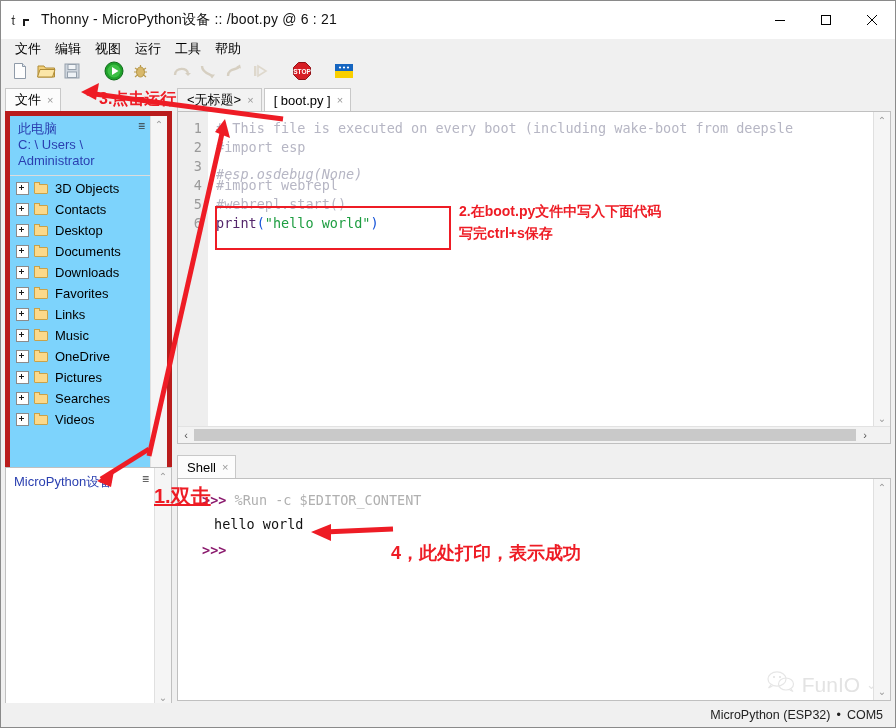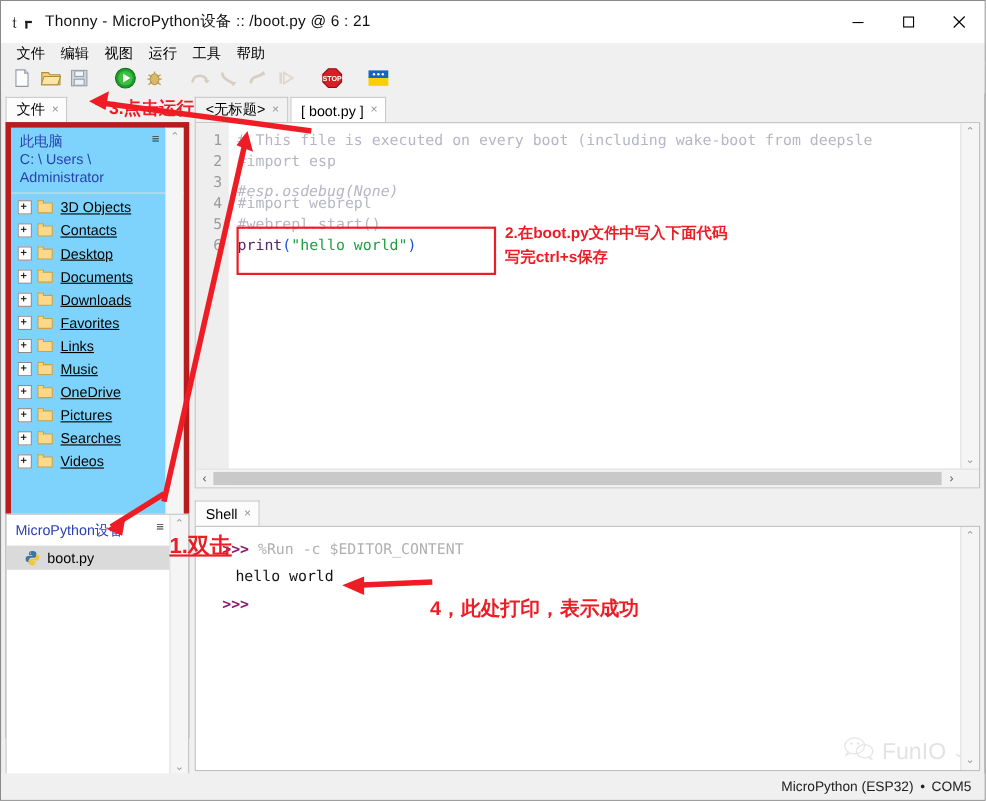--- a/index.html
+++ b/index.html
@@ -33,21 +33,21 @@
   .leftpanel{position:absolute;left:4px;top:85px;width:167px;bottom:56px;}
   .tabstrip{height:25px;display:flex;align-items:flex-end;}
   .tab{height:23px;padding:0 7px 0 9px;background:#fcfcfc;border:1px solid #c8c8c8;border-bottom:none;
     display:flex;align-items:center;font-size:13px;color:#000;box-sizing:border-box;}
   .tab .x{margin-left:6px;color:#9a9a9a;font-size:11px;}
   .filebox{position:absolute;left:0;right:0;top:25px;bottom:0;background:#7dd3fc;border:5px solid #b91c1c;
     box-sizing:border-box;overflow:hidden;}
   .pathhdr{padding:5px 6px 4px 8px;color:#2a3fb0;font-size:13px;line-height:16px;position:relative;}
   .pathhdr .burger{position:absolute;right:22px;top:4px;color:#333;font-size:12px;line-height:12px;}
   .hr{height:1px;background:#dcdcdc;margin:2px 0 0 0;}
-  .tree{padding:2px 0 0 0;text-decoration:underline;}
+  .tree{padding:2px 0 0 0;}
   .trow{height:21px;display:flex;align-items:center;padding-left:6px;font-size:13px;white-space:nowrap;}
   .exp{width:11px;height:11px;border:1px solid #8b8b8b;background:#fff;margin-right:5px;
     position:relative;flex:none;}
   .exp:before{content:"";position:absolute;left:2px;top:4px;width:5px;height:1px;background:#1b1b1b;}
   .exp:after{content:"";position:absolute;left:4px;top:2px;width:1px;height:5px;background:#1b1b1b;}
   .folder{width:15px;height:13px;margin-right:6px;position:relative;flex:none;}
   .folder:before{content:"";position:absolute;left:0;top:2px;width:14px;height:10px;background:#fcd98a;
     border:1px solid #c8a24a;border-radius:0 1px 1px 1px;box-sizing:border-box;}
   .folder:after{content:"";position:absolute;left:0;top:0;width:6px;height:3px;background:#fcd98a;
     border:1px solid #c8a24a;border-bottom:none;box-sizing:border-box;}
@@ -307,35 +307,20 @@
         <div class="vs-arrow vs-dn">⌄</div>
       </div>
     </div>
   </div>
 
   <div class="devpanel">
     <div class="devhdr">
       <span>MicroPython设备</span>
       <span class="burger">≡</span>
     </div>
-    <div class="devrow">
-      <span class="pyicon">
-        <svg width="15" height="15" viewBox="0 0 15 15">
-          <path d="M7.3,1 C4.8,1 4.4,2.2 4.4,3.3 v1.5 h3 v0.6 h-4 C2.2,5.4 1.3,6.2 1.3,8.2
-                   c0,1.9 0.8,2.7 2,2.7 h1 v-1.6 c0,-1.2 1,-2.2 2.2,-2.2 h2.8 c1,0 1.8,-0.8 1.8,-1.8
-                   V3.3 C11.1,2.2 10.3,1 7.3,1 z M5.7,2.2 c0.3,0 0.6,0.3 0.6,0.6 c0,0.3 -0.3,0.6 -0.6,0.6
-                   c-0.3,0 -0.6,-0.3 -0.6,-0.6 C5.1,2.5 5.4,2.2 5.7,2.2 z" fill="#3a74a6"></path>
-          <path d="M7.7,14 c2.5,0 2.9,-1.2 2.9,-2.3 v-1.5 h-3 v-0.6 h4 c1.2,0 2.1,-0.8 2.1,-2.8
-                   c0,-1.9 -0.8,-2.7 -2,-2.7 h-1 v1.6 c0,1.2 -1,2.2 -2.2,2.2 H5.7 c-1,0 -1.8,0.8 -1.8,1.8
-                   v2 C3.9,12.8 4.7,14 7.7,14 z M9.3,12.8 c-0.3,0 -0.6,-0.3 -0.6,-0.6 c0,-0.3 0.3,-0.6 0.6,-0.6
-                   c0.3,0 0.6,0.3 0.6,0.6 C9.9,12.5 9.6,12.8 9.3,12.8 z" fill="#f2c53d"></path>
-        </svg>
-      </span>
-      <span>boot.py</span>
-    </div>
     <div class="vscroll">
       <div class="vs-arrow vs-up">⌃</div>
       <div class="vs-arrow vs-dn">⌄</div>
     </div>
   </div>
 
   <div class="editor">
     <div class="edtabs">
       <div class="tab" style="background:#f2f2f2;">
         <span>&lt;无标题&gt;</span>

